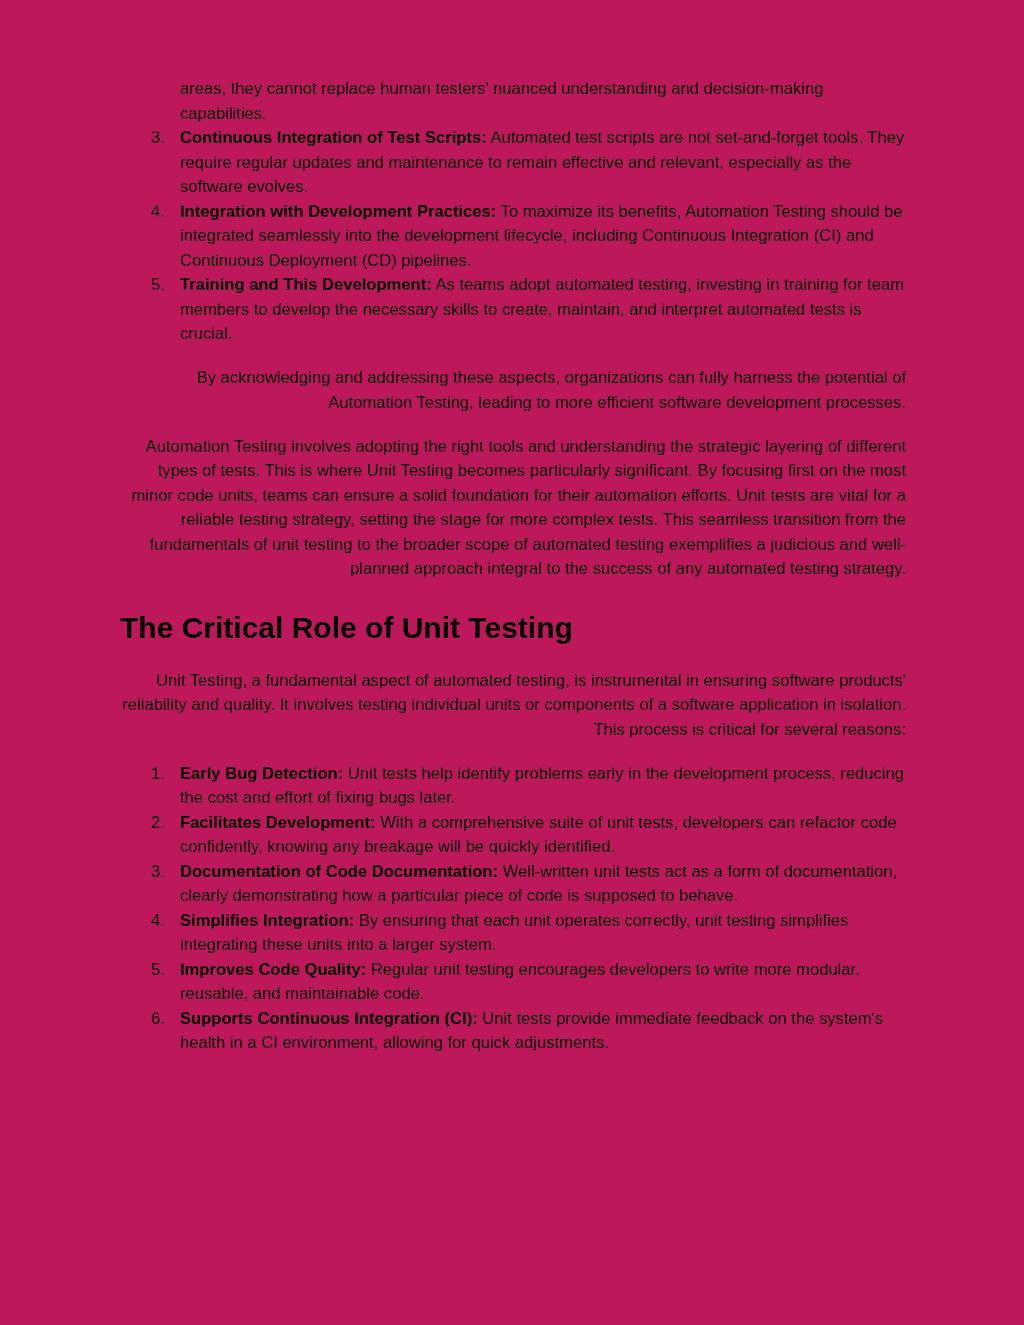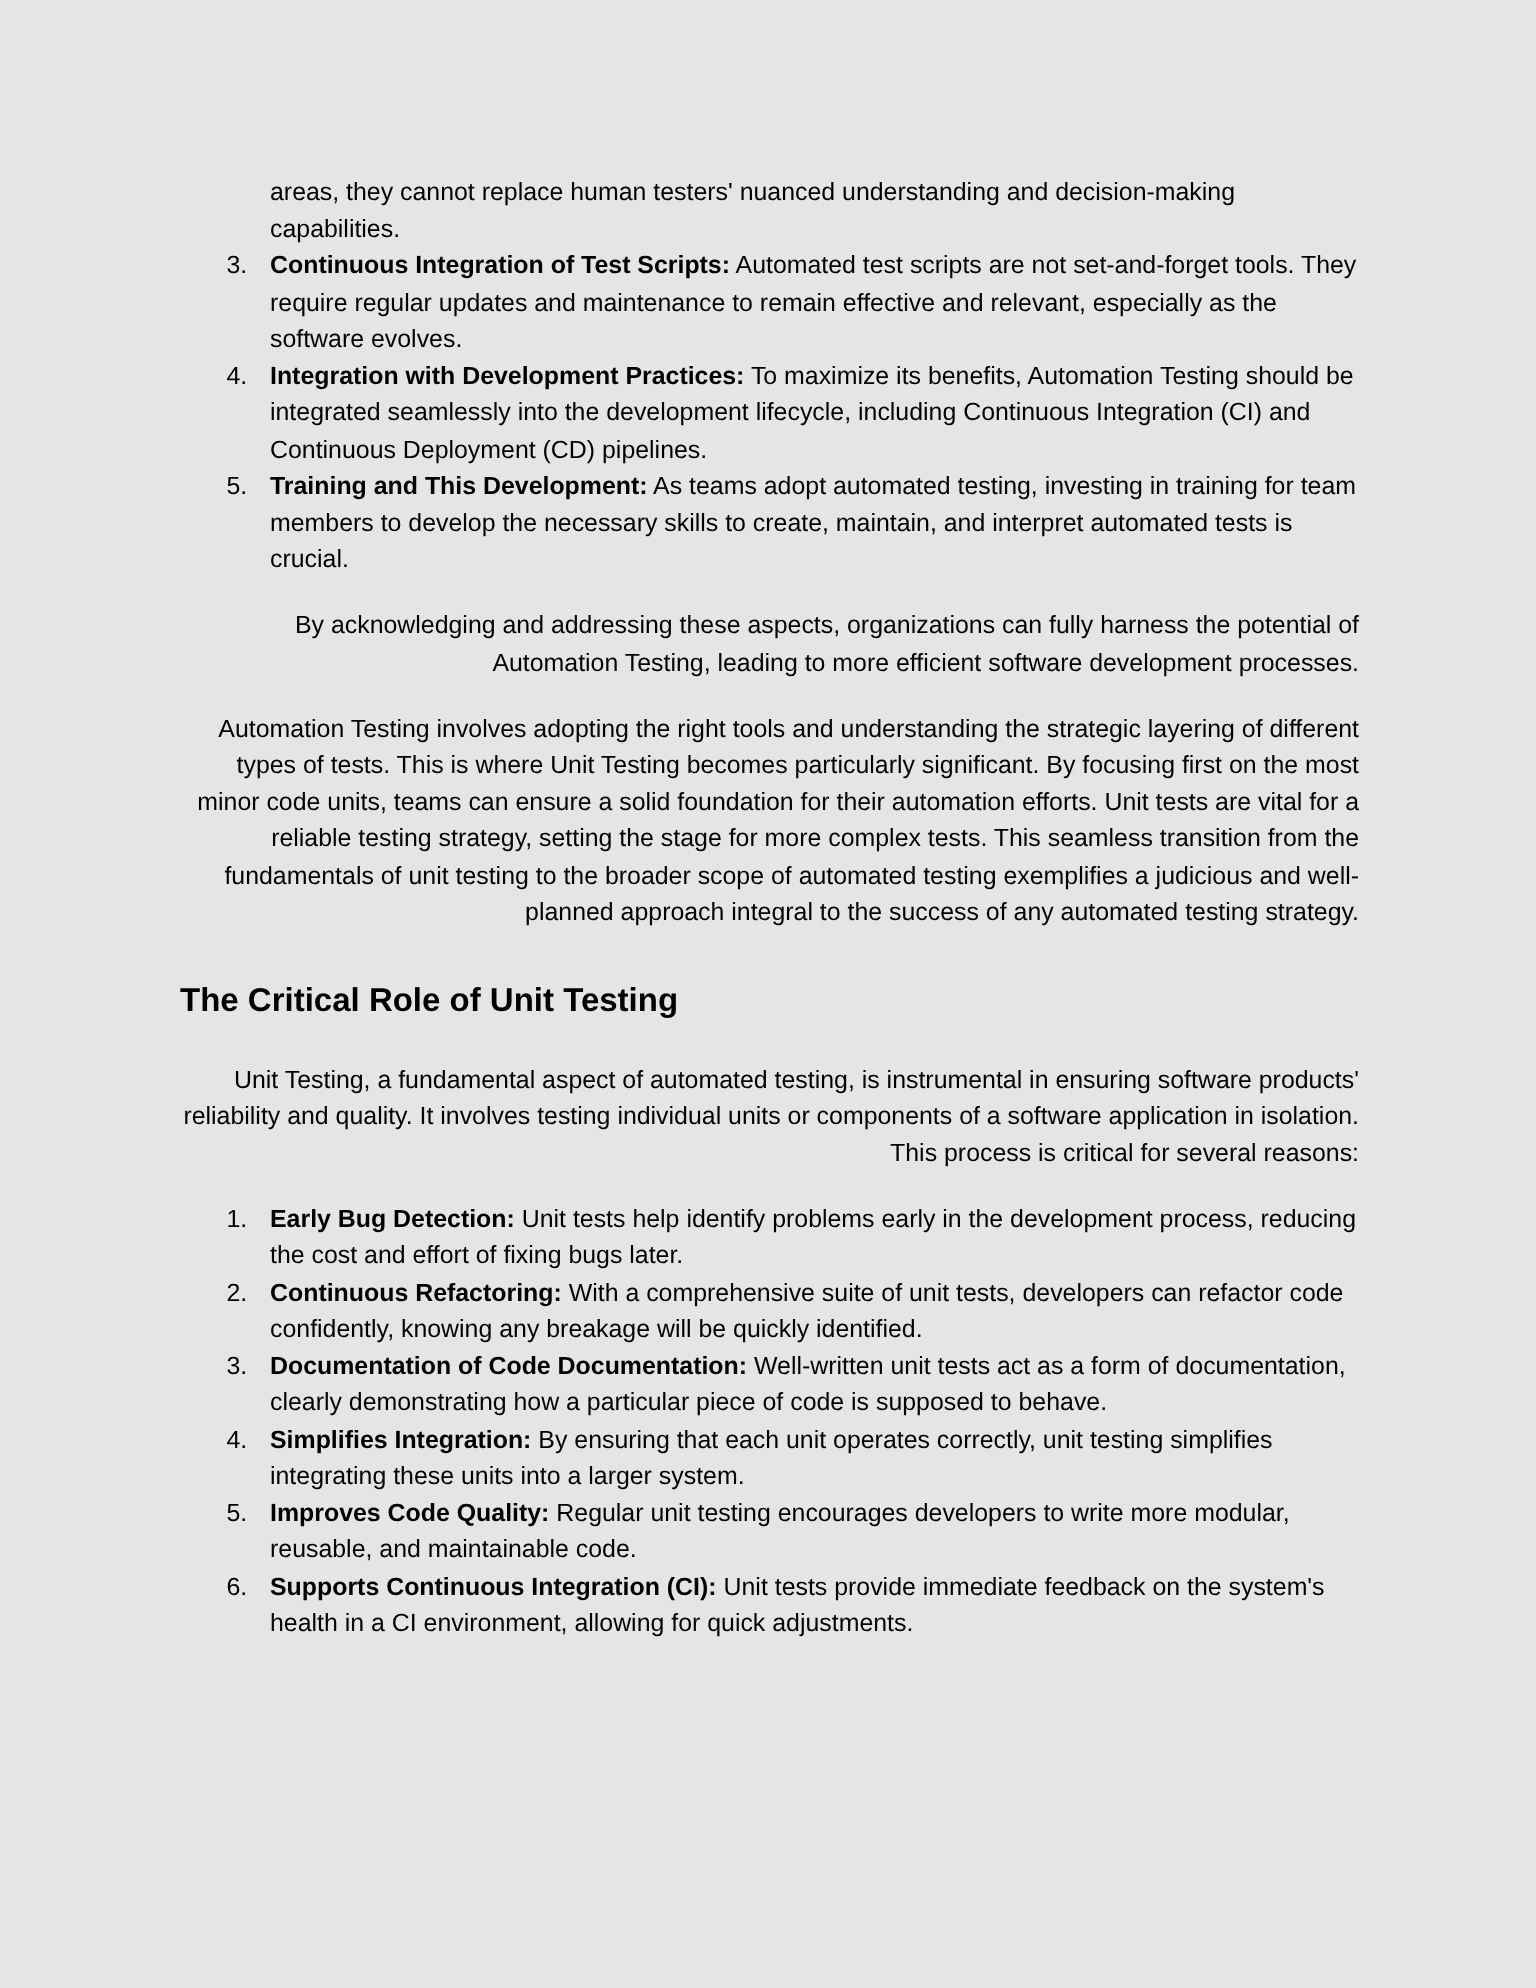--- a/index.html
+++ b/index.html
@@ -5,22 +5,22 @@
   html, body {
     margin: 0;
     padding: 0;
     background: #ffffff;
   }
   .page {
     position: relative;
     width: 1024px;
     height: 1325px;
     box-sizing: border-box;
-    padding: 116px 118px 0 120px;
-    background: #e5e5e5;
+    padding: 77px 118px 0 120px;
+    background: #be185d;
     color: #000000;
     font-family: "Liberation Sans", "DejaVu Sans", sans-serif;
     font-size: 16.6px;
     line-height: 24.5px;
     overflow: hidden;
     -webkit-font-smoothing: antialiased;
   }
   p {
     margin: 0 0 19.5px 0;
     text-align: right;
@@ -43,21 +43,21 @@
   ol.doc-list .num {
     position: absolute;
     left: 31px;
     top: 0;
   }
   .label {
     font-weight: 700;
   }
   h1.section-heading {
     font-family: "Liberation Sans", "DejaVu Sans", sans-serif;
-    font-size: 22px;
+    font-size: 30px;
     line-height: 40px;
     font-weight: 700;
     margin: 26px 0 21px 0;
     color: #000000;
   }
 </style>
 </head>
 <body>
 
 <div class="page">
@@ -94,21 +94,21 @@
 
   <div class="list-block">
     <ol class="doc-list">
       <li>
         <span class="num">1.</span>
         <span class="label">Early Bug Detection:</span>
         <span>Unit tests help identify problems early in the development process, reducing the cost and effort of fixing bugs later.</span>
       </li>
       <li>
         <span class="num">2.</span>
-        <span class="label">Continuous Refactoring:</span>
+        <span class="label">Facilitates Development:</span>
         <span>With a comprehensive suite of unit tests, developers can refactor code confidently, knowing any breakage will be quickly identified.</span>
       </li>
       <li>
         <span class="num">3.</span>
         <span class="label">Documentation of Code Documentation:</span>
         <span>Well-written unit tests act as a form of documentation, clearly demonstrating how a particular piece of code is supposed to behave.</span>
       </li>
       <li>
         <span class="num">4.</span>
         <span class="label">Simplifies Integration:</span>

